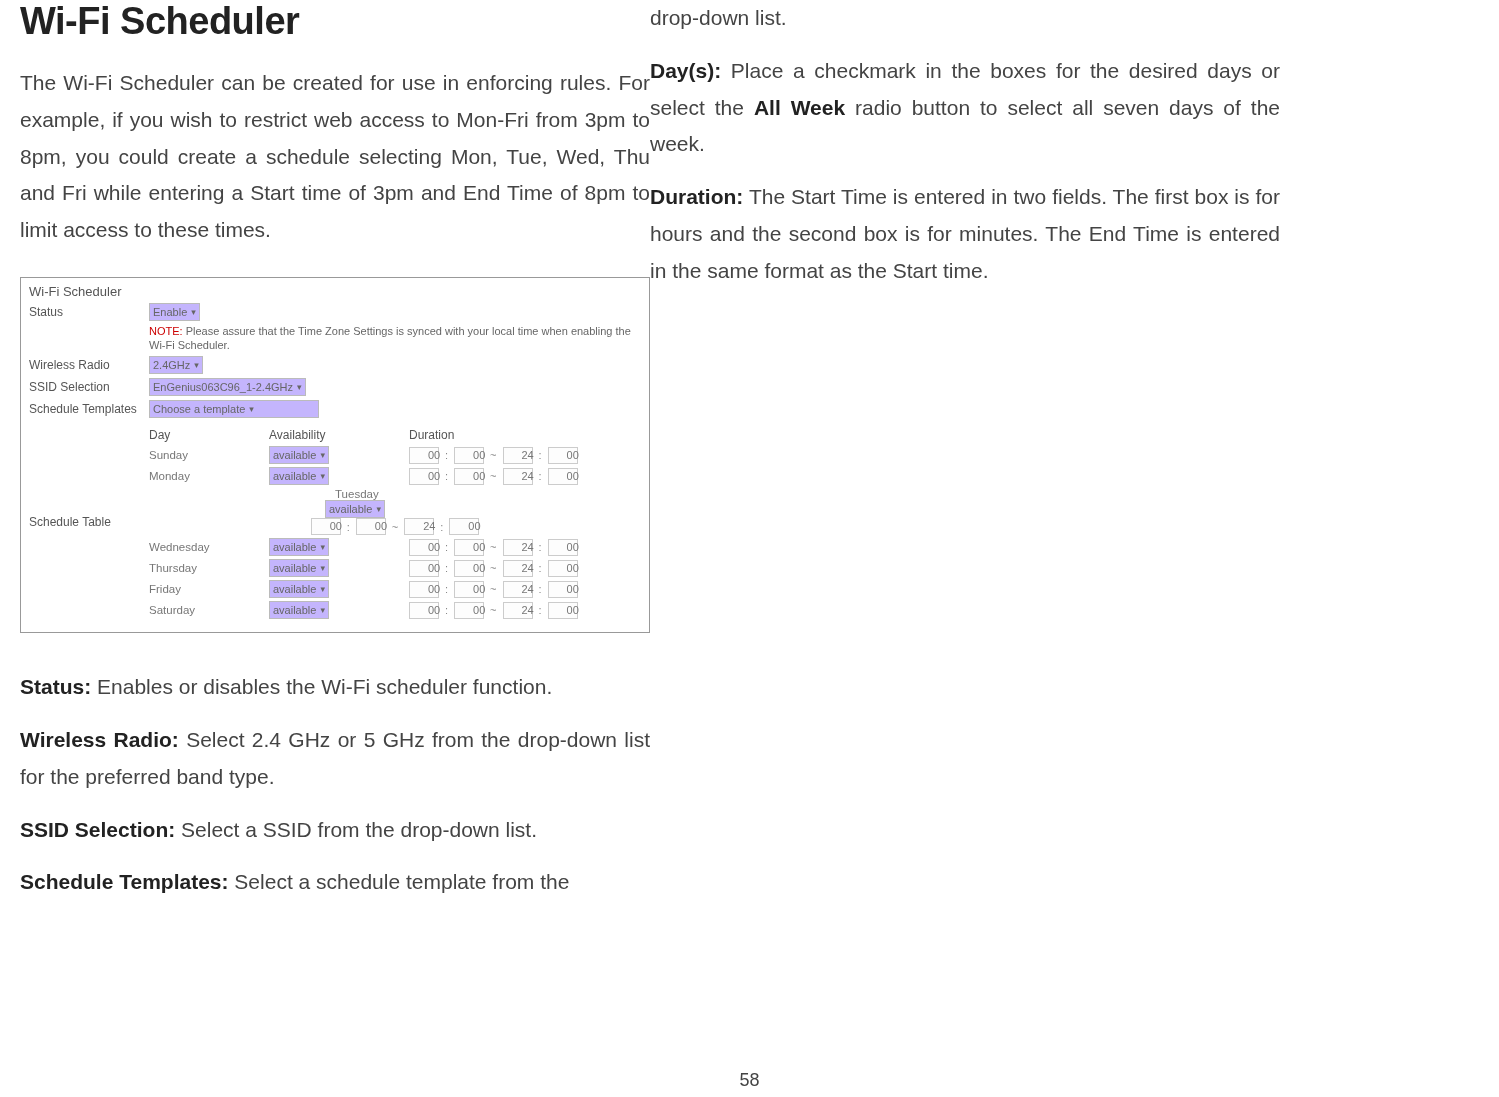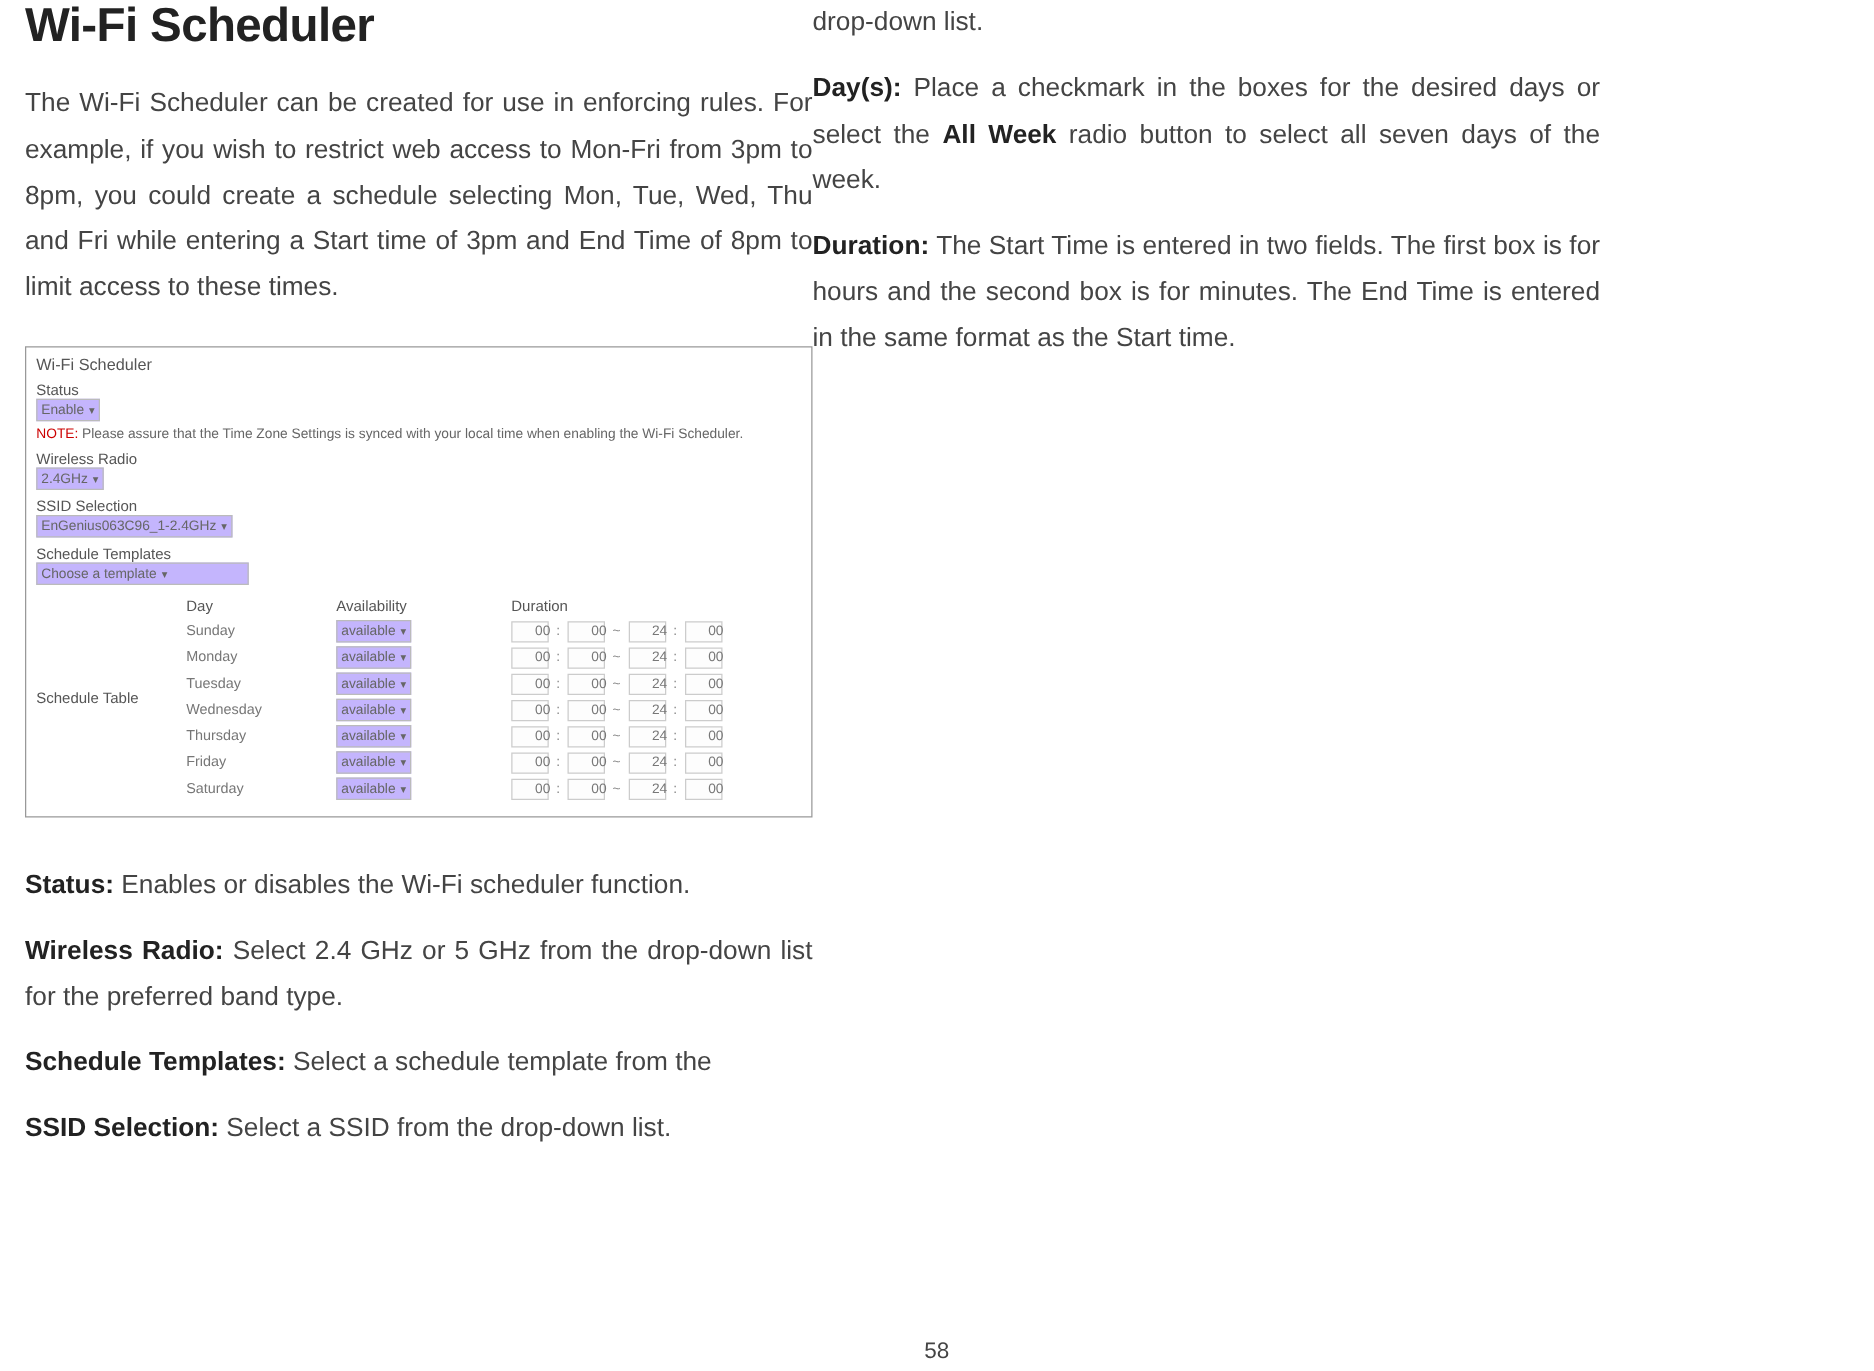--- a/index.html
+++ b/index.html
@@ -42,21 +42,20 @@
   }
   .fig-title {
     font-size: 13px;
     color: #555;
     margin-bottom: 4px;
   }
   .fig-row {
     display: flex;
     align-items: flex-start;
     margin-bottom: 4px;
-    flex-direction: column;
   }
   .fig-label {
     width: 120px;
     flex-shrink: 0;
     color: #555;
     font-size: 12px;
     padding-top: 2px;
   }
   .fig-control {
     flex: 1;
@@ -242,21 +241,21 @@
               <span class="numbox">00</span>
                 <span class="sep">:</span>
               <span class="numbox">00</span>
                 <span class="sep">~</span>
               <span class="numbox">24</span>
                 <span class="sep">:</span>
               <span class="numbox">00</span>
             </div>
           </div>
 
-          <div class="sched-row" style="margin-left:0;">
+          <div class="sched-row" style="margin-left:0;flex-direction:column;">
             <div class="c-day">Tuesday</div>
             <div class="c-av"><span class="sel">
                   <span>available</span>
                   <span class="arrow">▾</span>
                 </span></div>
             <div class="c-dur">
               <span class="numbox">00</span>
                 <span class="sep">:</span>
               <span class="numbox">00</span>
                 <span class="sep">~</span>
@@ -336,27 +335,27 @@
 
         </div>
       </div>
     </div>
 
     <p class="para">
       <b>Status:</b><span> Enables or disables the Wi-Fi scheduler function.</span>
     </p>
     <p class="para">
       <b>Wireless Radio:</b><span> Select 2.4 GHz or 5 GHz from the drop-down list for the preferred band type.</span>
+    </p>
+    <p class="para">
+      <b>SSID Selection:</b><span> Select a SSID from the drop-down list.</span>
     </p>
     <p class="para" style="text-align:left;">
       <b>Schedule Templates:</b><span> Select a schedule template from the</span>
     </p>
-    <p class="para">
-      <b>SSID Selection:</b><span> Select a SSID from the drop-down list.</span>
-    </p>
   </div>
 
   <div class="col">
     <p class="para" style="text-align:left;">drop-down list.</p>
     <p class="para">
       <b>Day(s):</b><span> Place a checkmark in the boxes for the desired days or select the </span><b>All Week</b><span> radio button to select all seven days of the week.</span>
     </p>
     <p class="para">
       <b>Duration:</b><span> The Start Time is entered in two fields. The first box is for hours and the second box is for minutes. The End Time is entered in the same format as the Start time.</span>
     </p>

